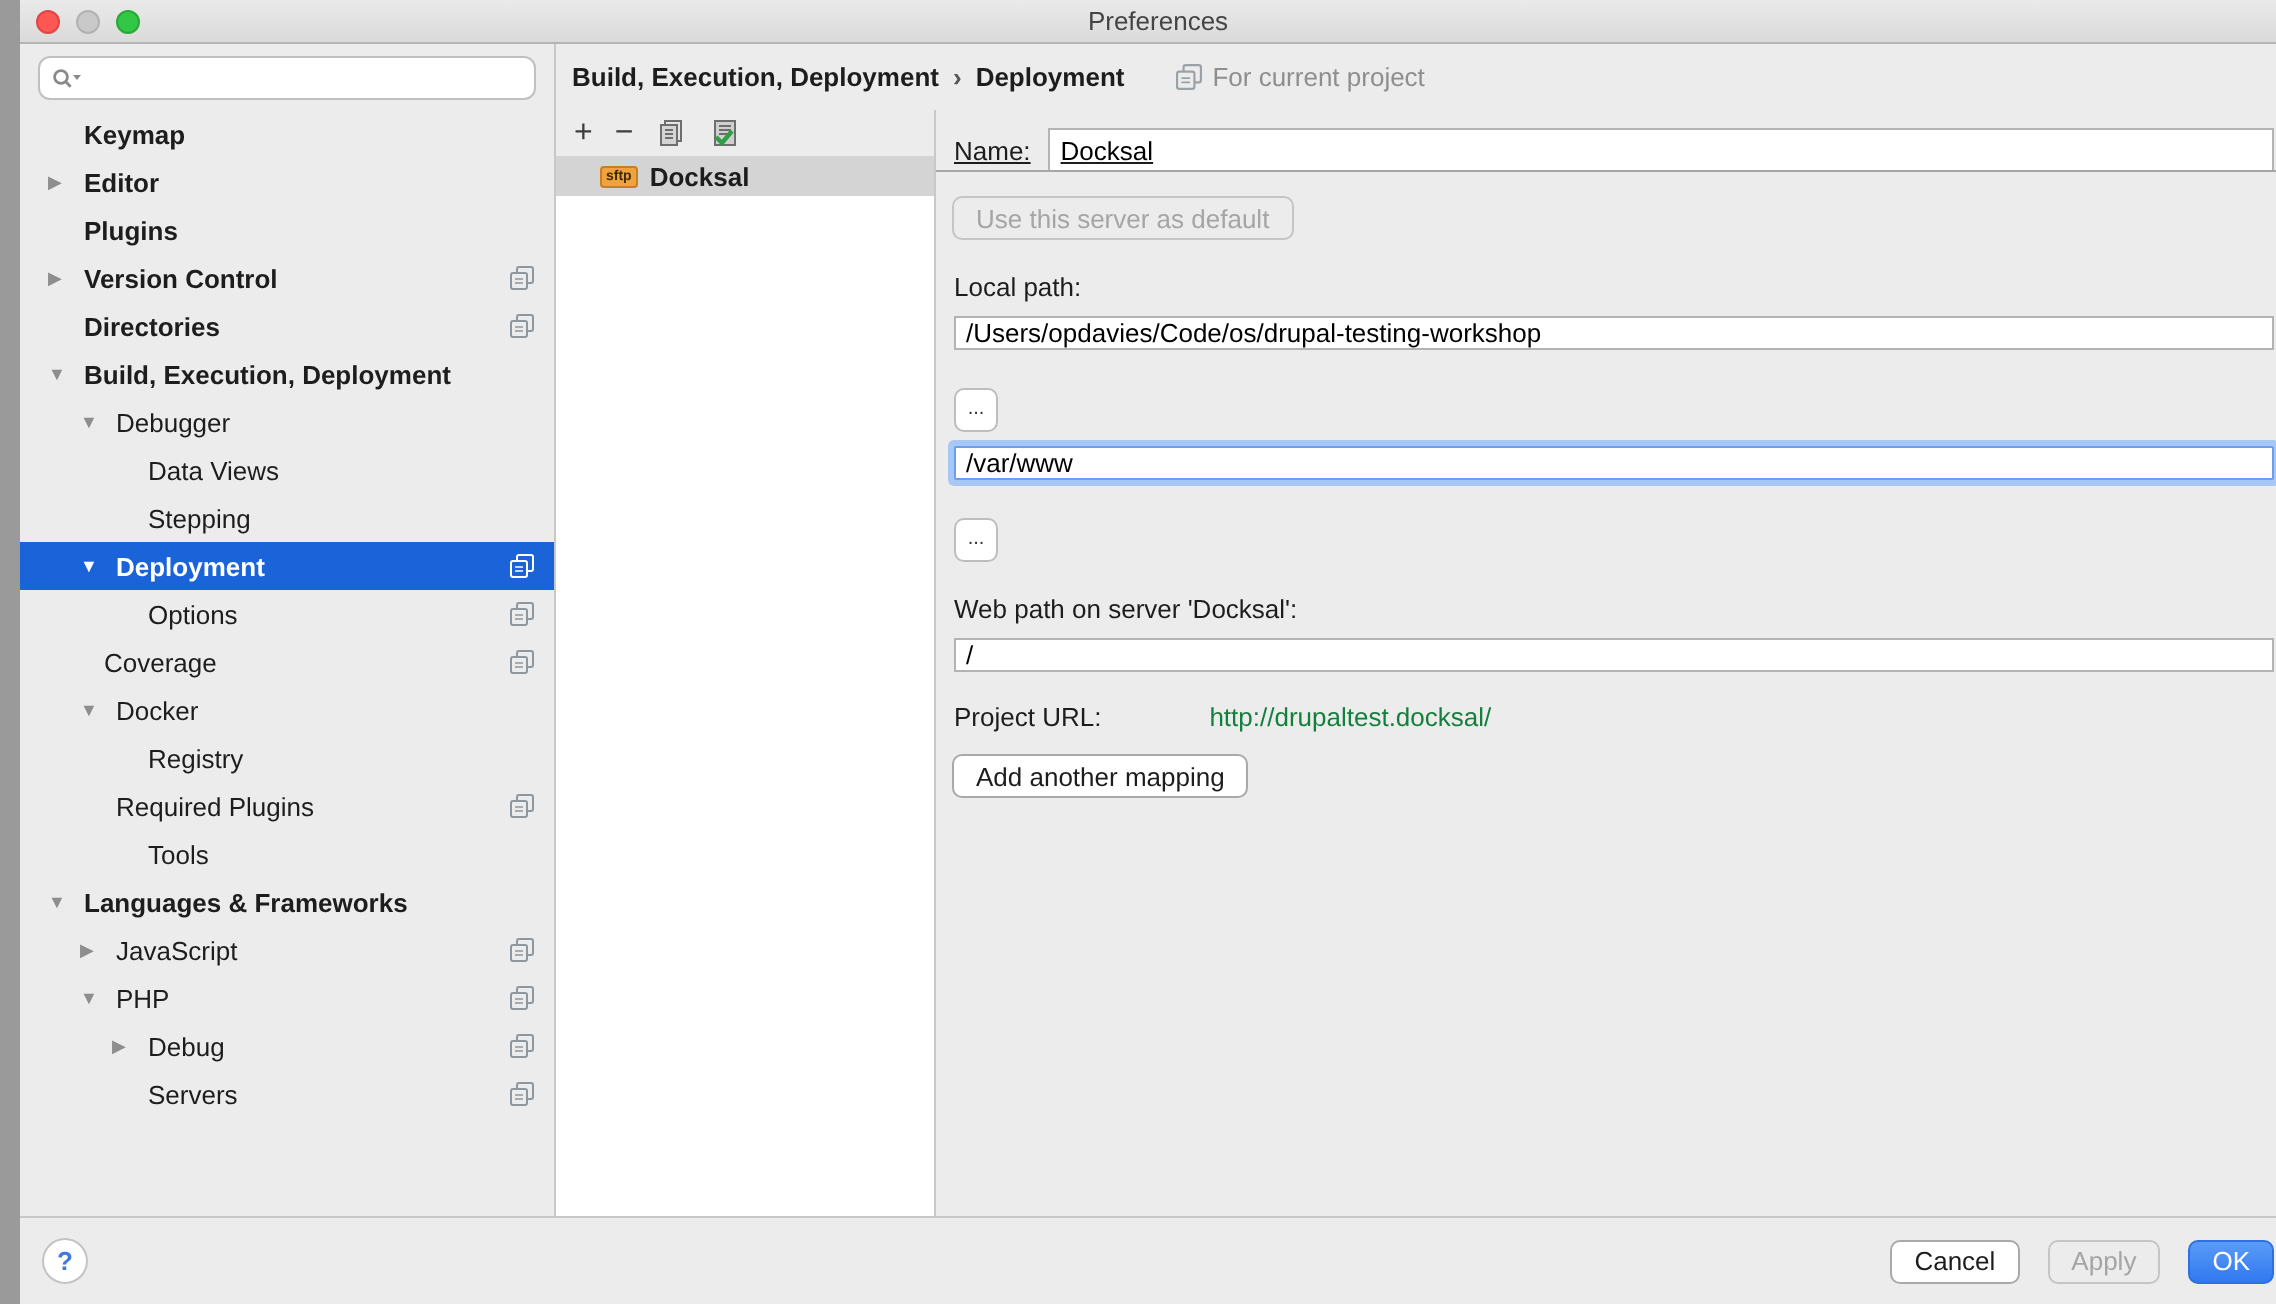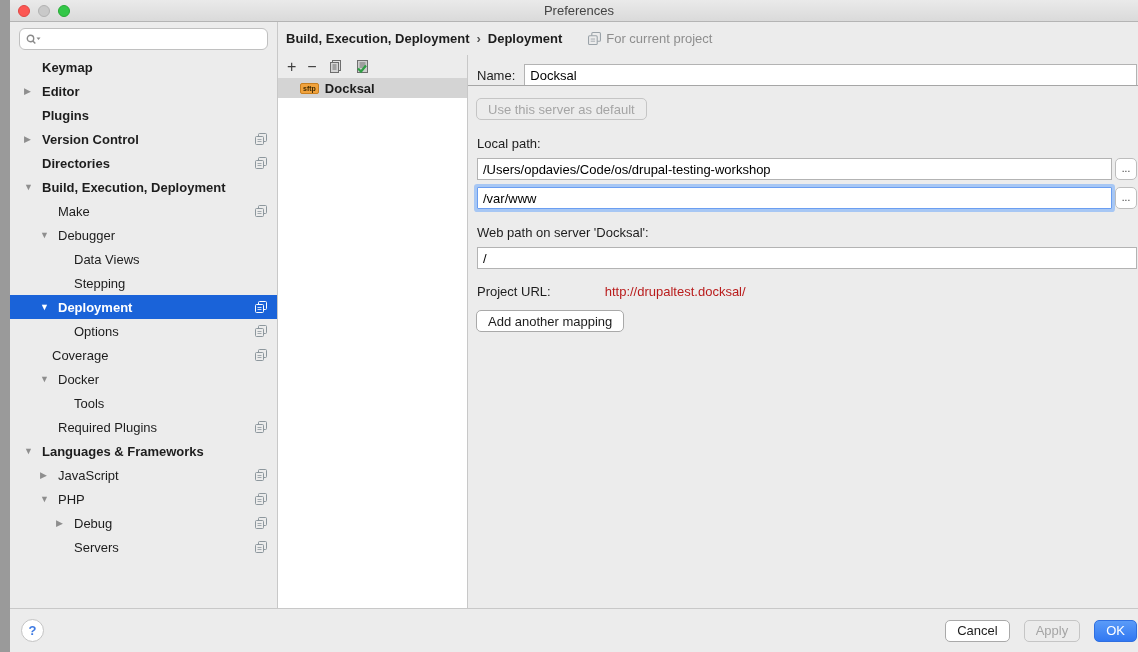--- a/index.html
+++ b/index.html
@@ -64,46 +64,46 @@
   .tbtn{color:#3d3d3d;font-size:16px;line-height:16px;cursor:default;}
   .tbtn svg{display:block;}
   .server-row{height:20px;background:#d4d4d4;display:flex;align-items:center;
     padding-left:22px;gap:6px;font-size:13px;font-weight:bold;}
   .sftp-ic{display:inline-block;background:#f0a23c;border:1px solid #c87f1f;
     color:#402a00;font-size:7px;font-weight:bold;line-height:9px;padding:0 2px;
     border-radius:2px;letter-spacing:0;}
 
   
   .right{flex:1;background:#ececec;min-width:0;position:relative;font-size:13px;}
-  .name-row{margin:9px 11px 0 9px;display:flex;align-items:center;gap:9px;}
+  .name-row{margin:9px 11px 0 9px;display:flex;align-items:center;gap:9px;text-decoration:underline;}
   .txt{height:22px;border:1px solid #b3b3b3;background:#fff;font-size:13px;
     font-family:"Liberation Sans",sans-serif;padding:0 5px;outline:none;width:100%;}
   .name-row .txt{flex:1;}
 
   .tabbar{margin-top:13px;display:flex;padding-left:8px;position:relative;z-index:1;}
   .tab{font-size:12px;padding:4px 9px 3px 9px;background:#d7d7d7;border:1px solid #a6a6a6;
     border-right:none;color:#222;cursor:default;}
   .tab:last-child{border-right:1px solid #a6a6a6;}
   .tab.active{background:#fdfdfd;border-bottom:1px solid #fdfdfd;}
   .tabrule{height:0;border-top:1px solid #a6a6a6;margin-top:-1px;position:relative;z-index:0;}
 
   .btn{height:22px;background:#fff;border:1px solid #a9a9a9;border-radius:5px;
     font-size:13px;font-family:"Liberation Sans",sans-serif;padding:0 11px;color:#1d1d1d;}
   .btn.disabled{background:transparent;border-color:#c5c5c5;color:#a5a5a5;}
   .default-btn{margin:12px 0 0 8px;}
 
   .field-label{margin:16px 0 0 9px;}
-  .field-row{margin:7px 11px 0 9px;display:flex;align-items:flex-start;gap:3px;}
+  .field-row{margin:7px 11px 0 9px;display:flex;align-items:flex-start;gap:19px;flex-direction:column;}
   .field-row .txt{flex:1;}
   .txt.focused{border:1px solid #6b9ef1;box-shadow:0 0 0 3px #a7c7f4;border-radius:1px;}
   .browse-btn{width:22px;height:22px;background:#fff;border:1px solid #bdbdbd;border-radius:5px;
     font-size:10px;line-height:10px;color:#333;padding:0;flex:0 0 22px;}
 
   .url-row{margin:15px 0 0 9px;display:flex;gap:8px;align-items:center;}
-  .link{color:#b91c1c;cursor:pointer;padding-left:46px;}
+  .link{color:#15803d;cursor:pointer;padding-left:46px;}
   .add-btn{margin:11px 0 0 8px;}
 
   
   .footer{position:absolute;left:0;right:0;bottom:0;height:44px;background:#ececec;
     border-top:1px solid #c8c8c8;display:flex;align-items:center;padding:0 11px;}
   .help-btn{width:23px;height:23px;border-radius:50%;background:#fff;border:1px solid #c3c3c3;
     color:#3e7ae2;font-size:13px;font-weight:bold;line-height:21px;text-align:center;padding:0;
     font-family:"Liberation Sans",sans-serif;}
   .footer .spacer{flex:1;}
   .footer .btn{margin-left:14px;height:22px;}
@@ -165,29 +165,20 @@
                 <rect x="3.5" y="0.5" width="8" height="8" rx="1" fill="none" stroke="currentColor"></rect>
                 <rect class="front" x="0.5" y="3.5" width="8" height="8" rx="1" stroke="currentColor"></rect>
                 <path d="M2.5 6.5h4M2.5 8.5h4" stroke="currentColor" stroke-width="0.8" fill="none"></path>
               </svg></span>
           </div>
           <div class="trow bold" style="padding-left: 14px;">
             <span class="arrow">▼</span>
             <span class="tlabel">Build, Execution, Deployment</span>
           </div>
           <div class="trow" style="padding-left: 30px;">
-            <span class="arrow"></span>
-            <span class="tlabel">Make</span>
-            <span class="badge"><svg class="badge-svg" width="12" height="12" viewBox="0 0 12 12">
-                <rect x="3.5" y="0.5" width="8" height="8" rx="1" fill="none" stroke="currentColor"></rect>
-                <rect class="front" x="0.5" y="3.5" width="8" height="8" rx="1" stroke="currentColor"></rect>
-                <path d="M2.5 6.5h4M2.5 8.5h4" stroke="currentColor" stroke-width="0.8" fill="none"></path>
-              </svg></span>
-          </div>
-          <div class="trow" style="padding-left: 30px;">
             <span class="arrow">▼</span>
             <span class="tlabel">Debugger</span>
           </div>
           <div class="trow" style="padding-left: 46px;">
             <span class="arrow"></span>
             <span class="tlabel">Data Views</span>
           </div>
           <div class="trow" style="padding-left: 46px;">
             <span class="arrow"></span>
             <span class="tlabel">Stepping</span>
@@ -218,30 +209,34 @@
                 <rect class="front" x="0.5" y="3.5" width="8" height="8" rx="1" stroke="currentColor"></rect>
                 <path d="M2.5 6.5h4M2.5 8.5h4" stroke="currentColor" stroke-width="0.8" fill="none"></path>
               </svg></span>
           </div>
           <div class="trow" style="padding-left: 30px;">
             <span class="arrow">▼</span>
             <span class="tlabel">Docker</span>
           </div>
           <div class="trow" style="padding-left: 46px;">
             <span class="arrow"></span>
+            <span class="tlabel">Registry</span>
+          </div>
+          <div class="trow" style="padding-left: 30px;">
+            <span class="arrow"></span>
+            <span class="tlabel">Required Plugins</span>
+            <span class="badge"><svg class="badge-svg" width="12" height="12" viewBox="0 0 12 12">
+                <rect x="3.5" y="0.5" width="8" height="8" rx="1" fill="none" stroke="currentColor"></rect>
+                <rect class="front" x="0.5" y="3.5" width="8" height="8" rx="1" stroke="currentColor"></rect>
+                <path d="M2.5 6.5h4M2.5 8.5h4" stroke="currentColor" stroke-width="0.8" fill="none"></path>
+              </svg></span>
+          </div>
+          <div class="trow" style="padding-left: 46px;">
+            <span class="arrow"></span>
             <span class="tlabel">Tools</span>
-          </div>
-          <div class="trow" style="padding-left: 30px;">
-            <span class="arrow"></span>
-            <span class="tlabel">Required Plugins</span>
-            <span class="badge"><svg class="badge-svg" width="12" height="12" viewBox="0 0 12 12">
-                <rect x="3.5" y="0.5" width="8" height="8" rx="1" fill="none" stroke="currentColor"></rect>
-                <rect class="front" x="0.5" y="3.5" width="8" height="8" rx="1" stroke="currentColor"></rect>
-                <path d="M2.5 6.5h4M2.5 8.5h4" stroke="currentColor" stroke-width="0.8" fill="none"></path>
-              </svg></span>
           </div>
           <div class="trow bold" style="padding-left: 14px;">
             <span class="arrow">▼</span>
             <span class="tlabel">Languages &amp; Frameworks</span>
           </div>
           <div class="trow" style="padding-left: 30px;">
             <span class="arrow">▶</span>
             <span class="tlabel">JavaScript</span>
             <span class="badge"><svg class="badge-svg" width="12" height="12" viewBox="0 0 12 12">
                 <rect x="3.5" y="0.5" width="8" height="8" rx="1" fill="none" stroke="currentColor"></rect>

